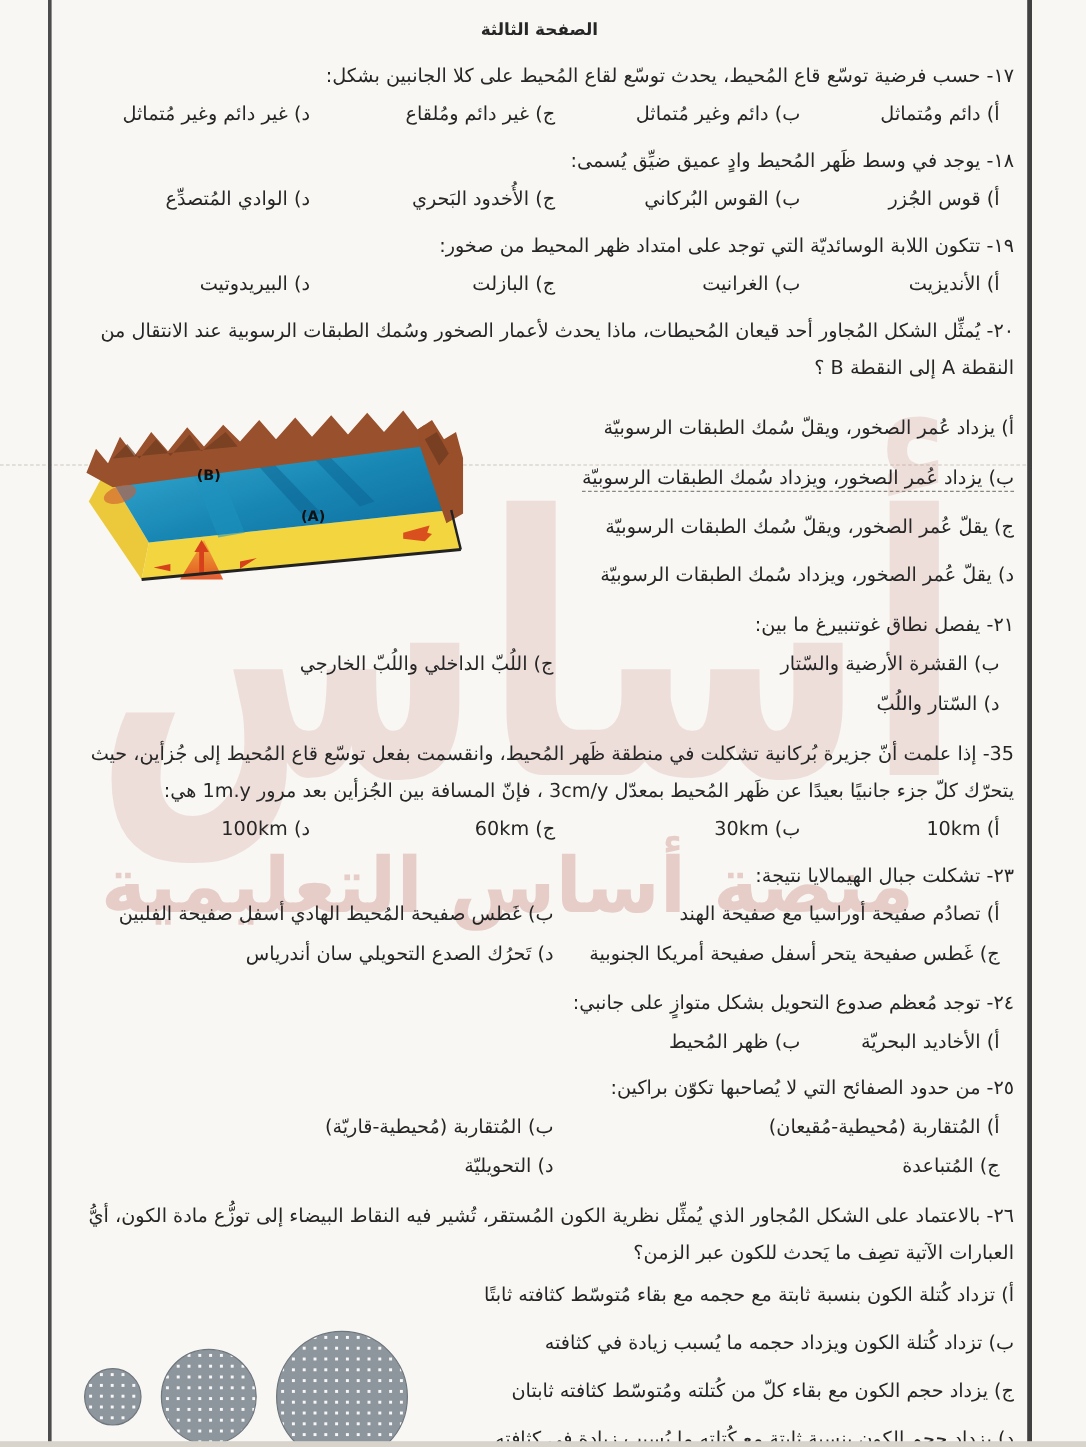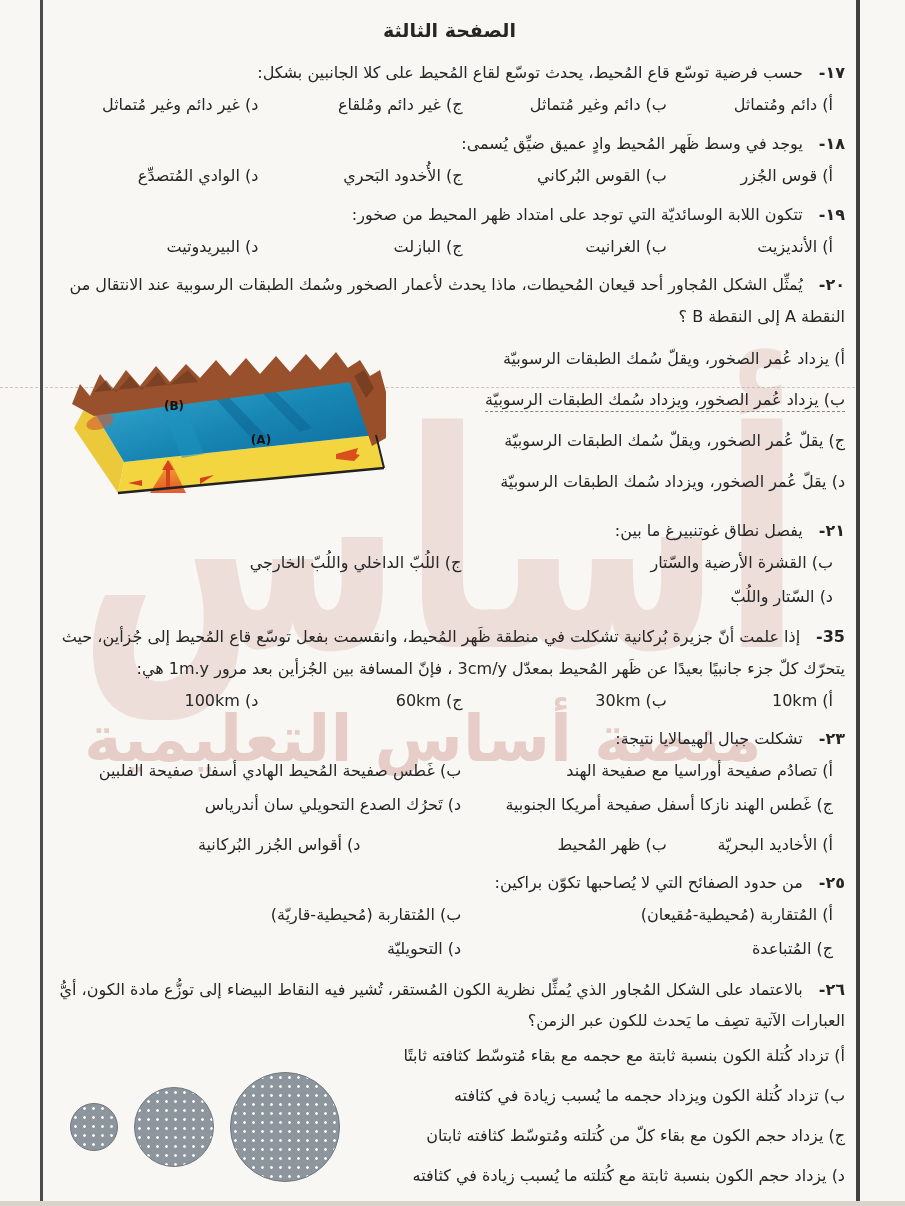--- a/index.html
+++ b/index.html
@@ -17,33 +17,33 @@
 
   
   .watermark{position:absolute;z-index:1;color:#c97f78;pointer-events:none;direction:rtl}
   .wm-main{top:368px;left:78px;font-size:235px;font-weight:bold;opacity:.20;transform:scaleY(1.28);transform-origin:top;letter-spacing:6px;white-space:nowrap}
   .wm-sub{top:702px;left:84px;font-size:64px;font-weight:bold;opacity:.34;letter-spacing:1px;white-space:nowrap}
 
   .content{
     position:absolute;top:12px;right:60px;left:54px;z-index:2;
     direction:rtl;text-align:right;font-size:16px;line-height:1.95;
   }
-  .title{text-align:center;font-weight:bold;font-size:19px;margin:0 0 8px}
+  .title{text-align:center;font-weight:bold;font-size:14px;margin:0 0 8px}
   .q{margin:0 0 5px}
   .q-text{margin:0}
-  .q-num{font-weight:bold;margin-left:16px}
+  .q-num{font-weight:normal;margin-left:5px}
 
   .row4{display:flex;margin:2px 0 8px}
   .row4 .opt{flex:1 1 26%;line-height:1.85}
   .row4 .opt.first{flex:0 0 21%;padding-right:12px}
 
   .grid2{display:grid;grid-template-columns:47% 53%;margin:0 0 8px;line-height:2.1}
   .grid2 .opt{padding-right:12px}
 
-  .figwrap{display:flex;align-items:center}
+  .figwrap{display:flex;align-items:flex-end}
   .stackopts{flex:1 1 auto}
   .stackopts .opt{display:block}
   .q20opts{line-height:2.55}
   .q26opts{line-height:2.5}
   .ul-dashed{border-bottom:1px dashed #8a857d;padding-bottom:2px}
 
   .figure-ocean{flex:0 0 332px;margin:10px 6px 0 0;direction:ltr}
   .figure-universe{flex:0 0 330px;margin:22px 4px 0 0;direction:ltr}
 
   .universe-circles{display:flex;align-items:center;justify-content:flex-start;gap:16px;padding-left:16px}
@@ -179,30 +179,30 @@
       <span class="opt">ج) 60km</span>
       <span class="opt">د) 100km</span>
     </div>
   </div>
 
   <div class="q">
     <p class="q-text"><span class="q-num">٢٣-</span><span>تشكلت جبال الهيمالايا نتيجة:</span></p>
     <div class="grid2">
       <span class="opt">أ) تصادُم صفيحة أوراسيا مع صفيحة الهند</span>
       <span class="opt">ب) غَطس صفيحة المُحيط الهادي أسفل صفيحة الفلبين</span>
-      <span class="opt">ج) غَطس الهند نازكا أسفل صفيحة أمريكا الجنوبية</span>
+      <span class="opt">ج) غَطس صفيحة يتحر أسفل صفيحة أمريكا الجنوبية</span>
       <span class="opt">د) تَحرُك الصدع التحويلي سان أندرياس</span>
     </div>
   </div>
 
   <div class="q">
+    <p class="q-text"><span class="q-num">٢٤-</span><span>توجد مُعظم صدوع التحويل بشكل متوازٍ على جانبي:</span></p>
     <div class="row4">
       <span class="opt first">أ) الأخاديد البحريّة</span>
       <span class="opt">ب) ظهر المُحيط</span>
-      <span class="opt">د) أقواس الجُزر البُركانية</span>
     </div>
   </div>
 
   <div class="q">
     <p class="q-text"><span class="q-num">٢٥-</span><span>من حدود الصفائح التي لا يُصاحبها تكوّن براكين:</span></p>
     <div class="grid2">
       <span class="opt">أ) المُتقاربة (مُحيطية-مُقيعان)</span>
       <span class="opt">ب) المُتقاربة (مُحيطية-قاريّة)</span>
       <span class="opt">ج) المُتباعدة</span>
       <span class="opt">د) التحويليّة</span>

